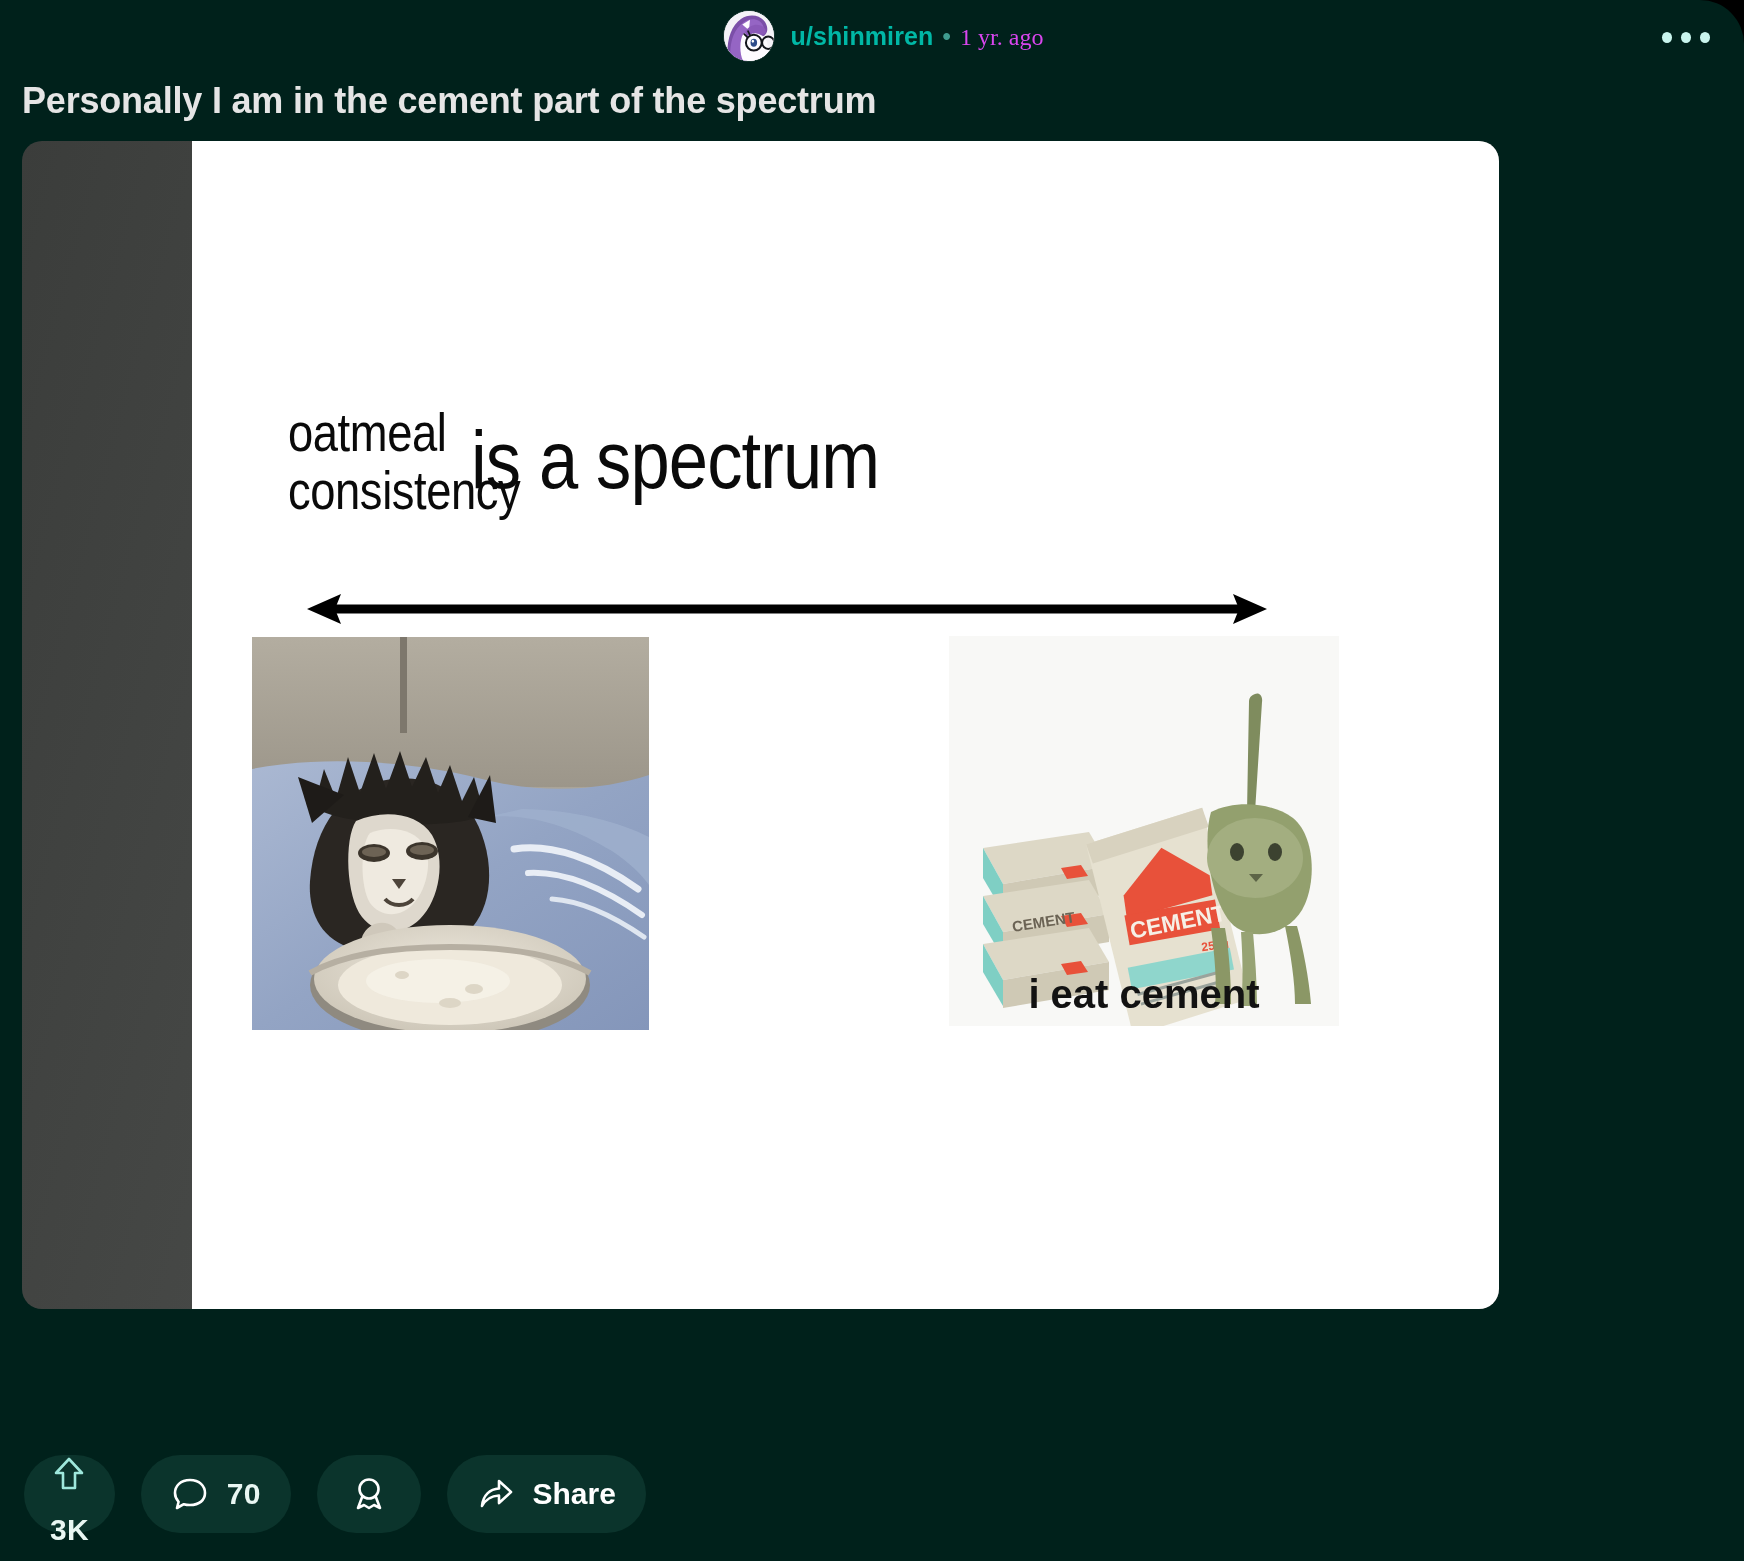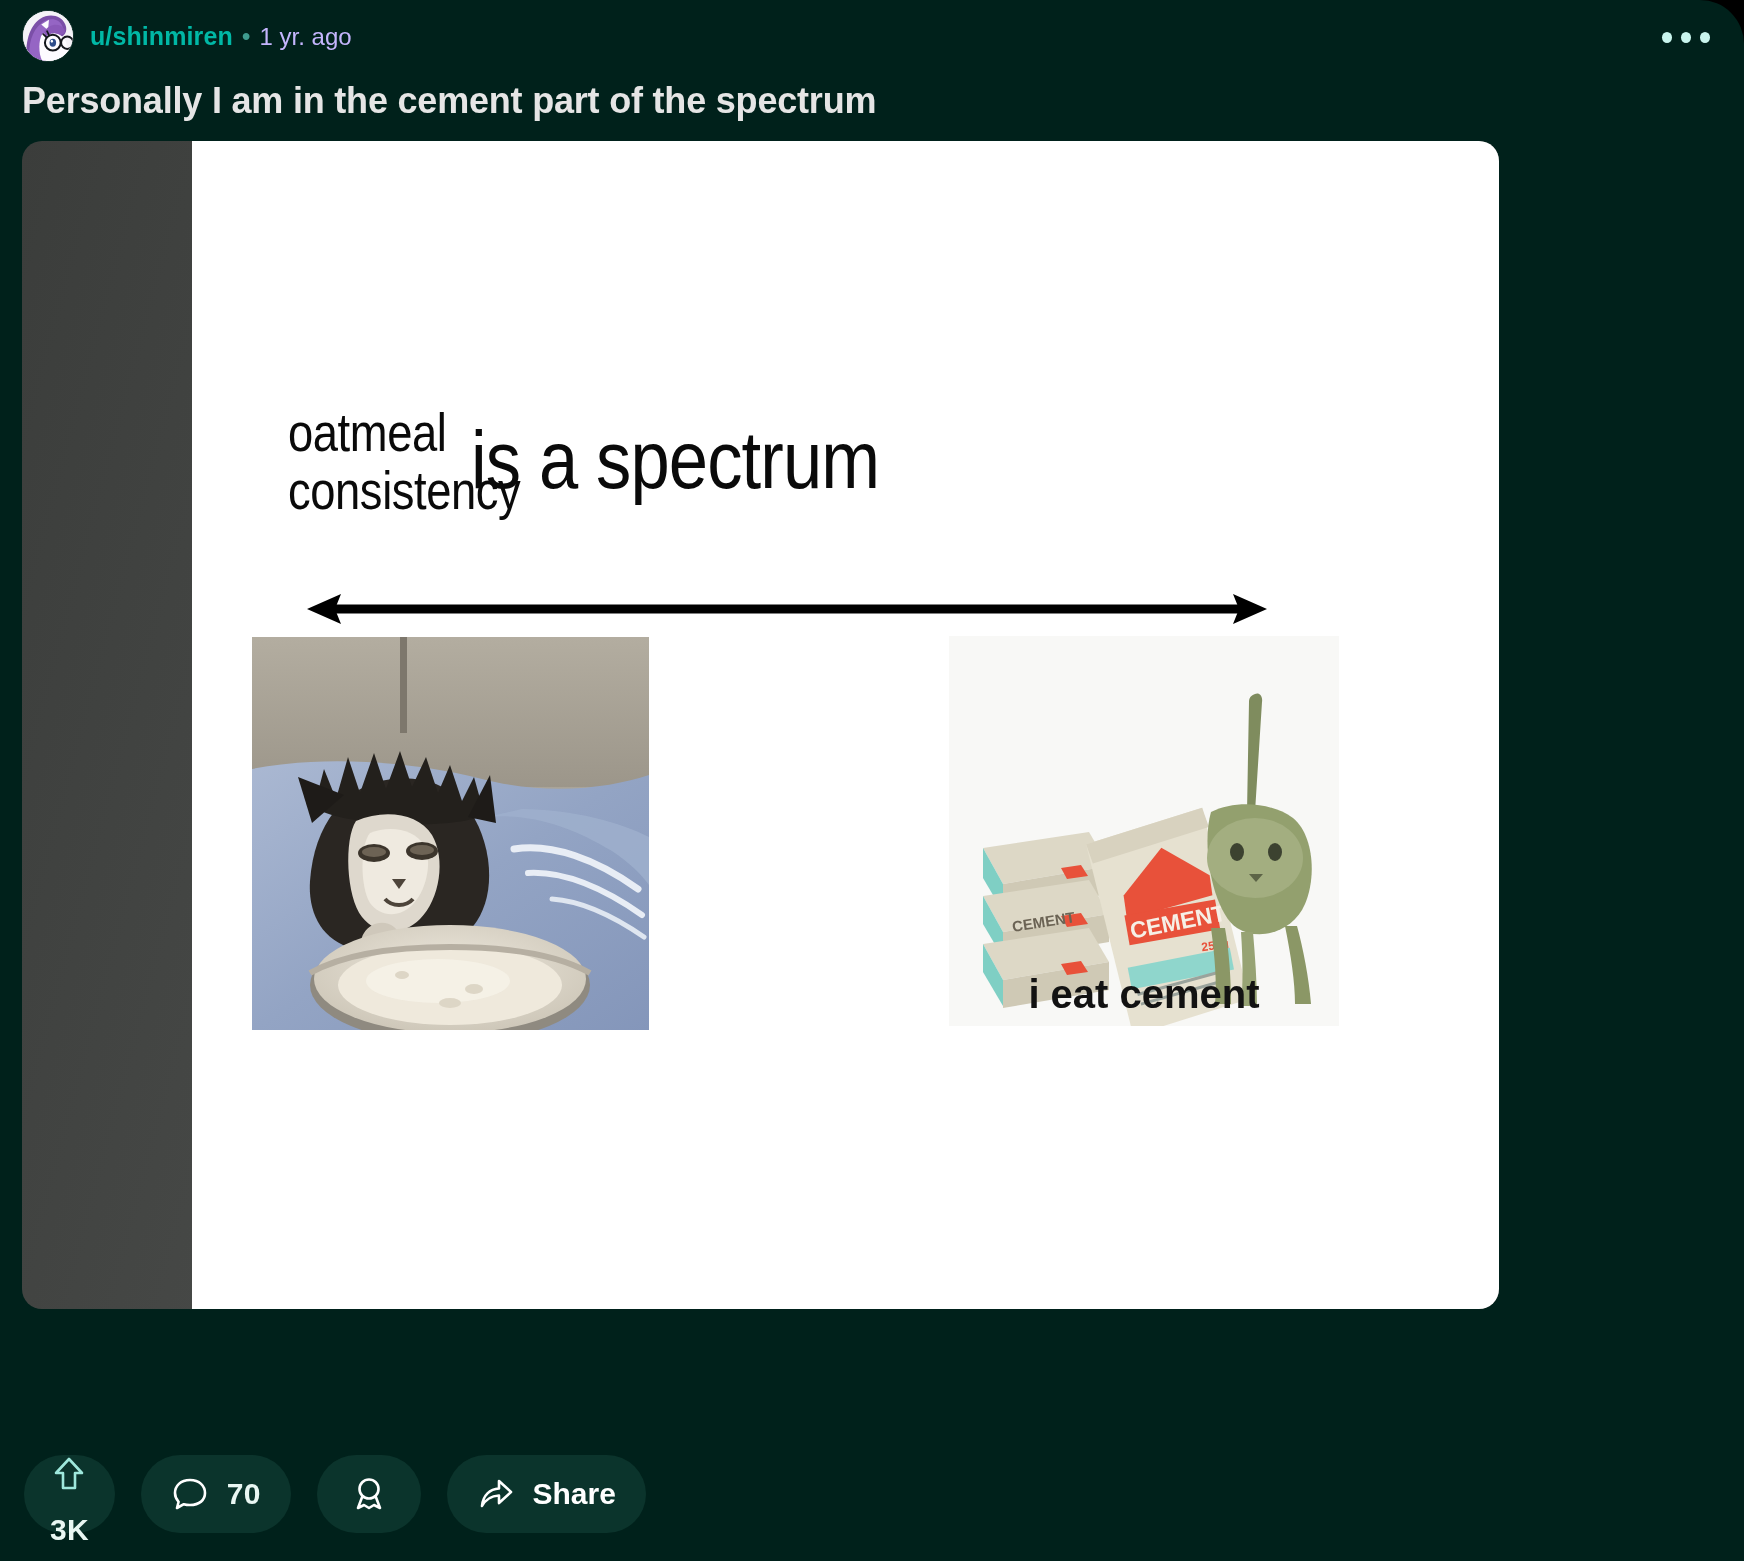--- a/index.html
+++ b/index.html
@@ -16,20 +16,21 @@
     border-radius:0 44px 0 0;
     overflow:hidden;
   }
 
   
   .post-header {
     position:absolute; left:0; top:0;
     width:1744px; height:72px;
     display:flex; align-items:center;
     padding-left:22px;
+    justify-content:center;
   }
   .avatar {
     width:52px; height:52px; border-radius:50%;
     background:#f2f0f5;
     overflow:hidden; flex:none;
     position:relative;
     border:1px solid #0d2f28;
   }
   .avatar svg { display:block; width:100%; height:100%; }
 
@@ -43,22 +44,23 @@
     font-size:25px;
     font-weight:bold;
     letter-spacing:.1px;
   }
   .dot-sep {
     color:#3f9c8f;
     font-size:25px;
     margin:0 9px;
   }
   .timestamp {
-    color:#c4b5fd;
+    color:#d946ef;
     font-size:24px;
+    font-family:Liberation Serif, serif;
   }
   .overflow-btn {
     position:absolute; right:34px; top:18px;
     width:48px; height:38px;
     display:flex; align-items:center; justify-content:center;
     gap:9px;
     background:transparent; border:none; cursor:pointer;
   }
   .overflow-btn i {
     display:block; width:11px; height:11px; border-radius:50%;

